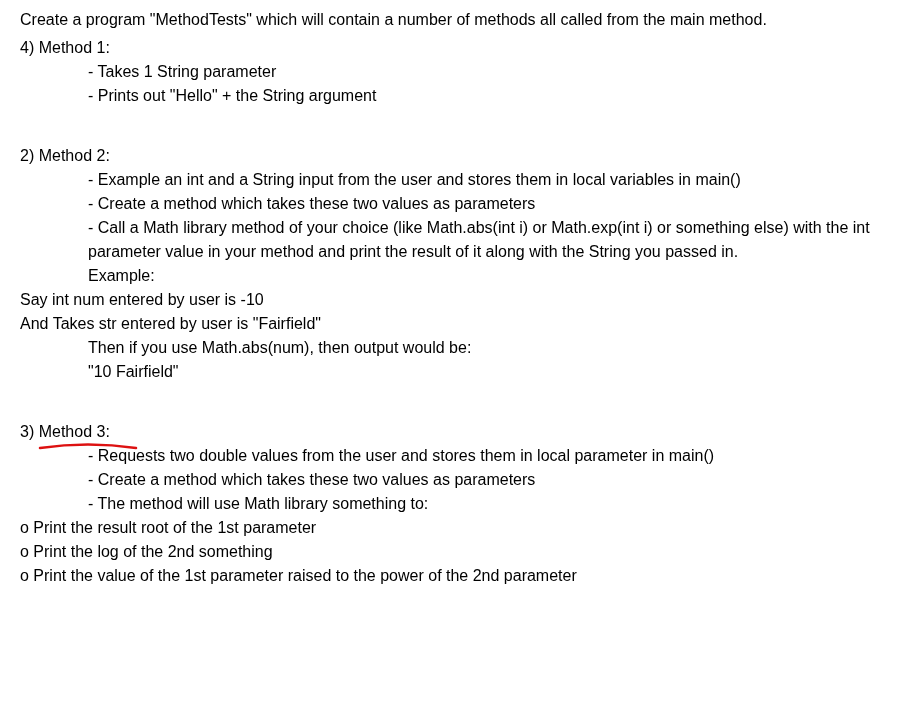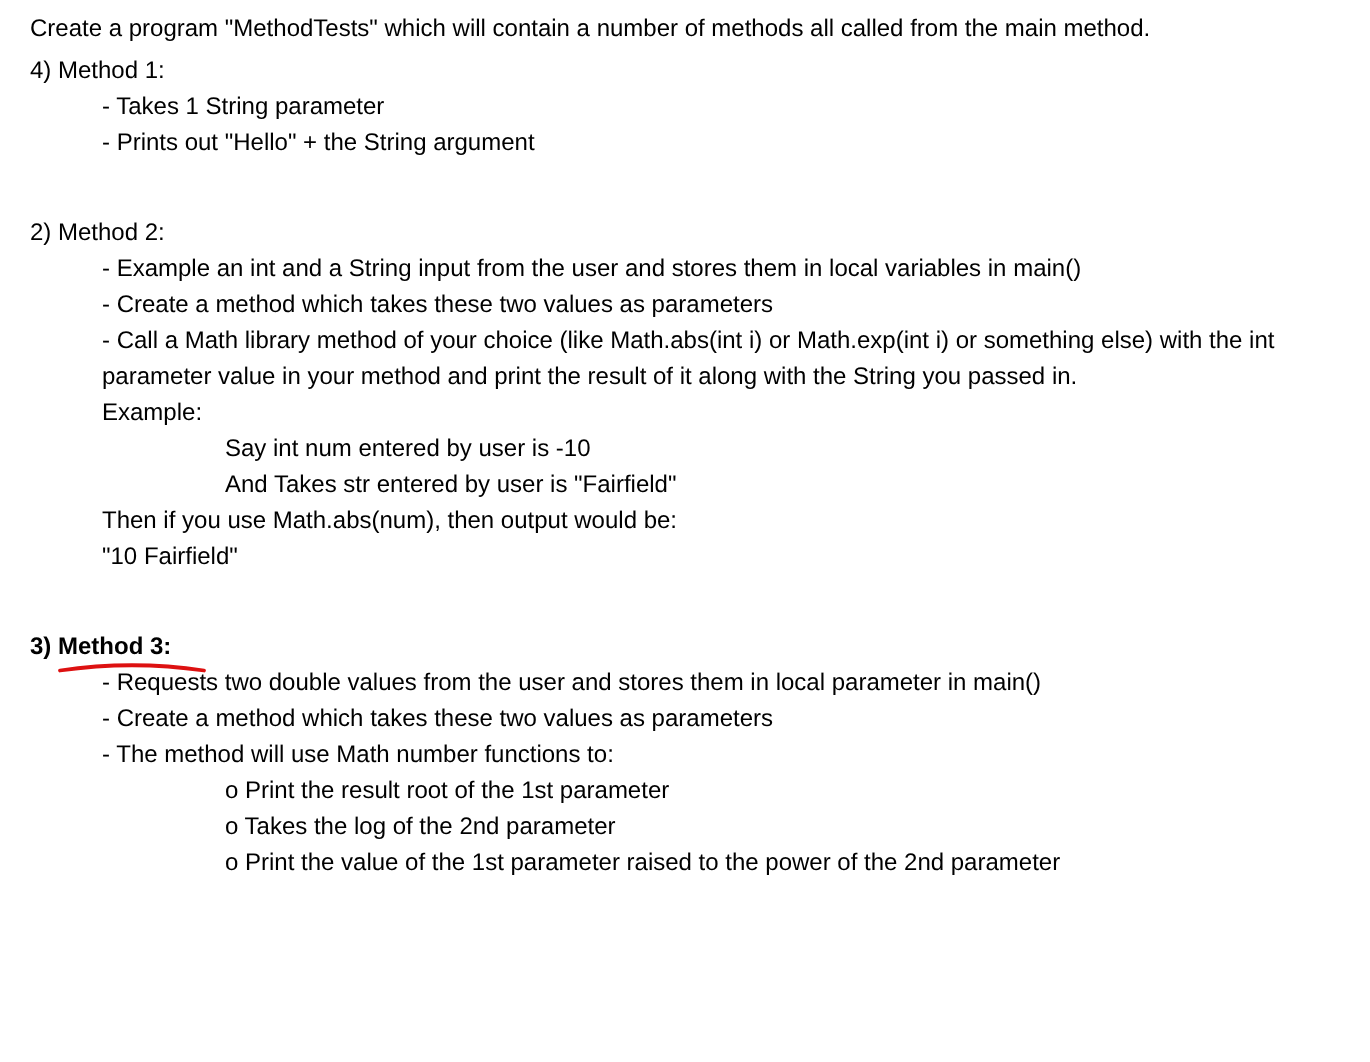--- a/index.html
+++ b/index.html
@@ -16,32 +16,30 @@
     .intro {
       margin-bottom: 4px;
     }
     .section-header {
       margin-top: 2px;
     }
     .section-header.spaced {
       margin-top: 36px;
     }
     .level1 {
-      margin-left: 48px;
+      margin-left: 68px;
     }
     .level2 {
-      margin-left: 130px;
     }
     .bold {
       font-weight: normal;
     }
     .underline-wrapper {
       position: relative;
       display: inline-block;
-      font-weight: bold;
     }
     .red-underline {
       position: absolute;
       left: 18px;
       bottom: -5px;
       width: 100px;
       height: 12px;
       pointer-events: none;
     }
     .red-underline svg {
@@ -75,16 +73,16 @@
     <span>3) Method 3:</span>
     <span class="red-underline">
       <svg viewBox="0 0 100 12">
         <path d="M 2 6 Q 50 -1 98 6" stroke="#d11" stroke-width="2.5" fill="none" stroke-linecap="round"></path>
       </svg>
     </span>
   </span>
 </div>
 <div class="level1">- Requests two double values from the user and stores them in local parameter in main()</div>
 <div class="level1">- Create a method which takes these two values as parameters</div>
-<div class="level1">- The method will use Math number functions to:</div>
+<div class="level1">- The method will use Math library something to:</div>
 <div class="level2">o Print the result root of the 1st parameter</div>
-<div class="level2">o Takes the log of the 2nd parameter</div>
+<div class="level2">o Print the log of the 2nd something</div>
 <div class="level2">o Print the value of the 1st parameter raised to the power of the 2nd parameter</div>
 
 </body></html>

